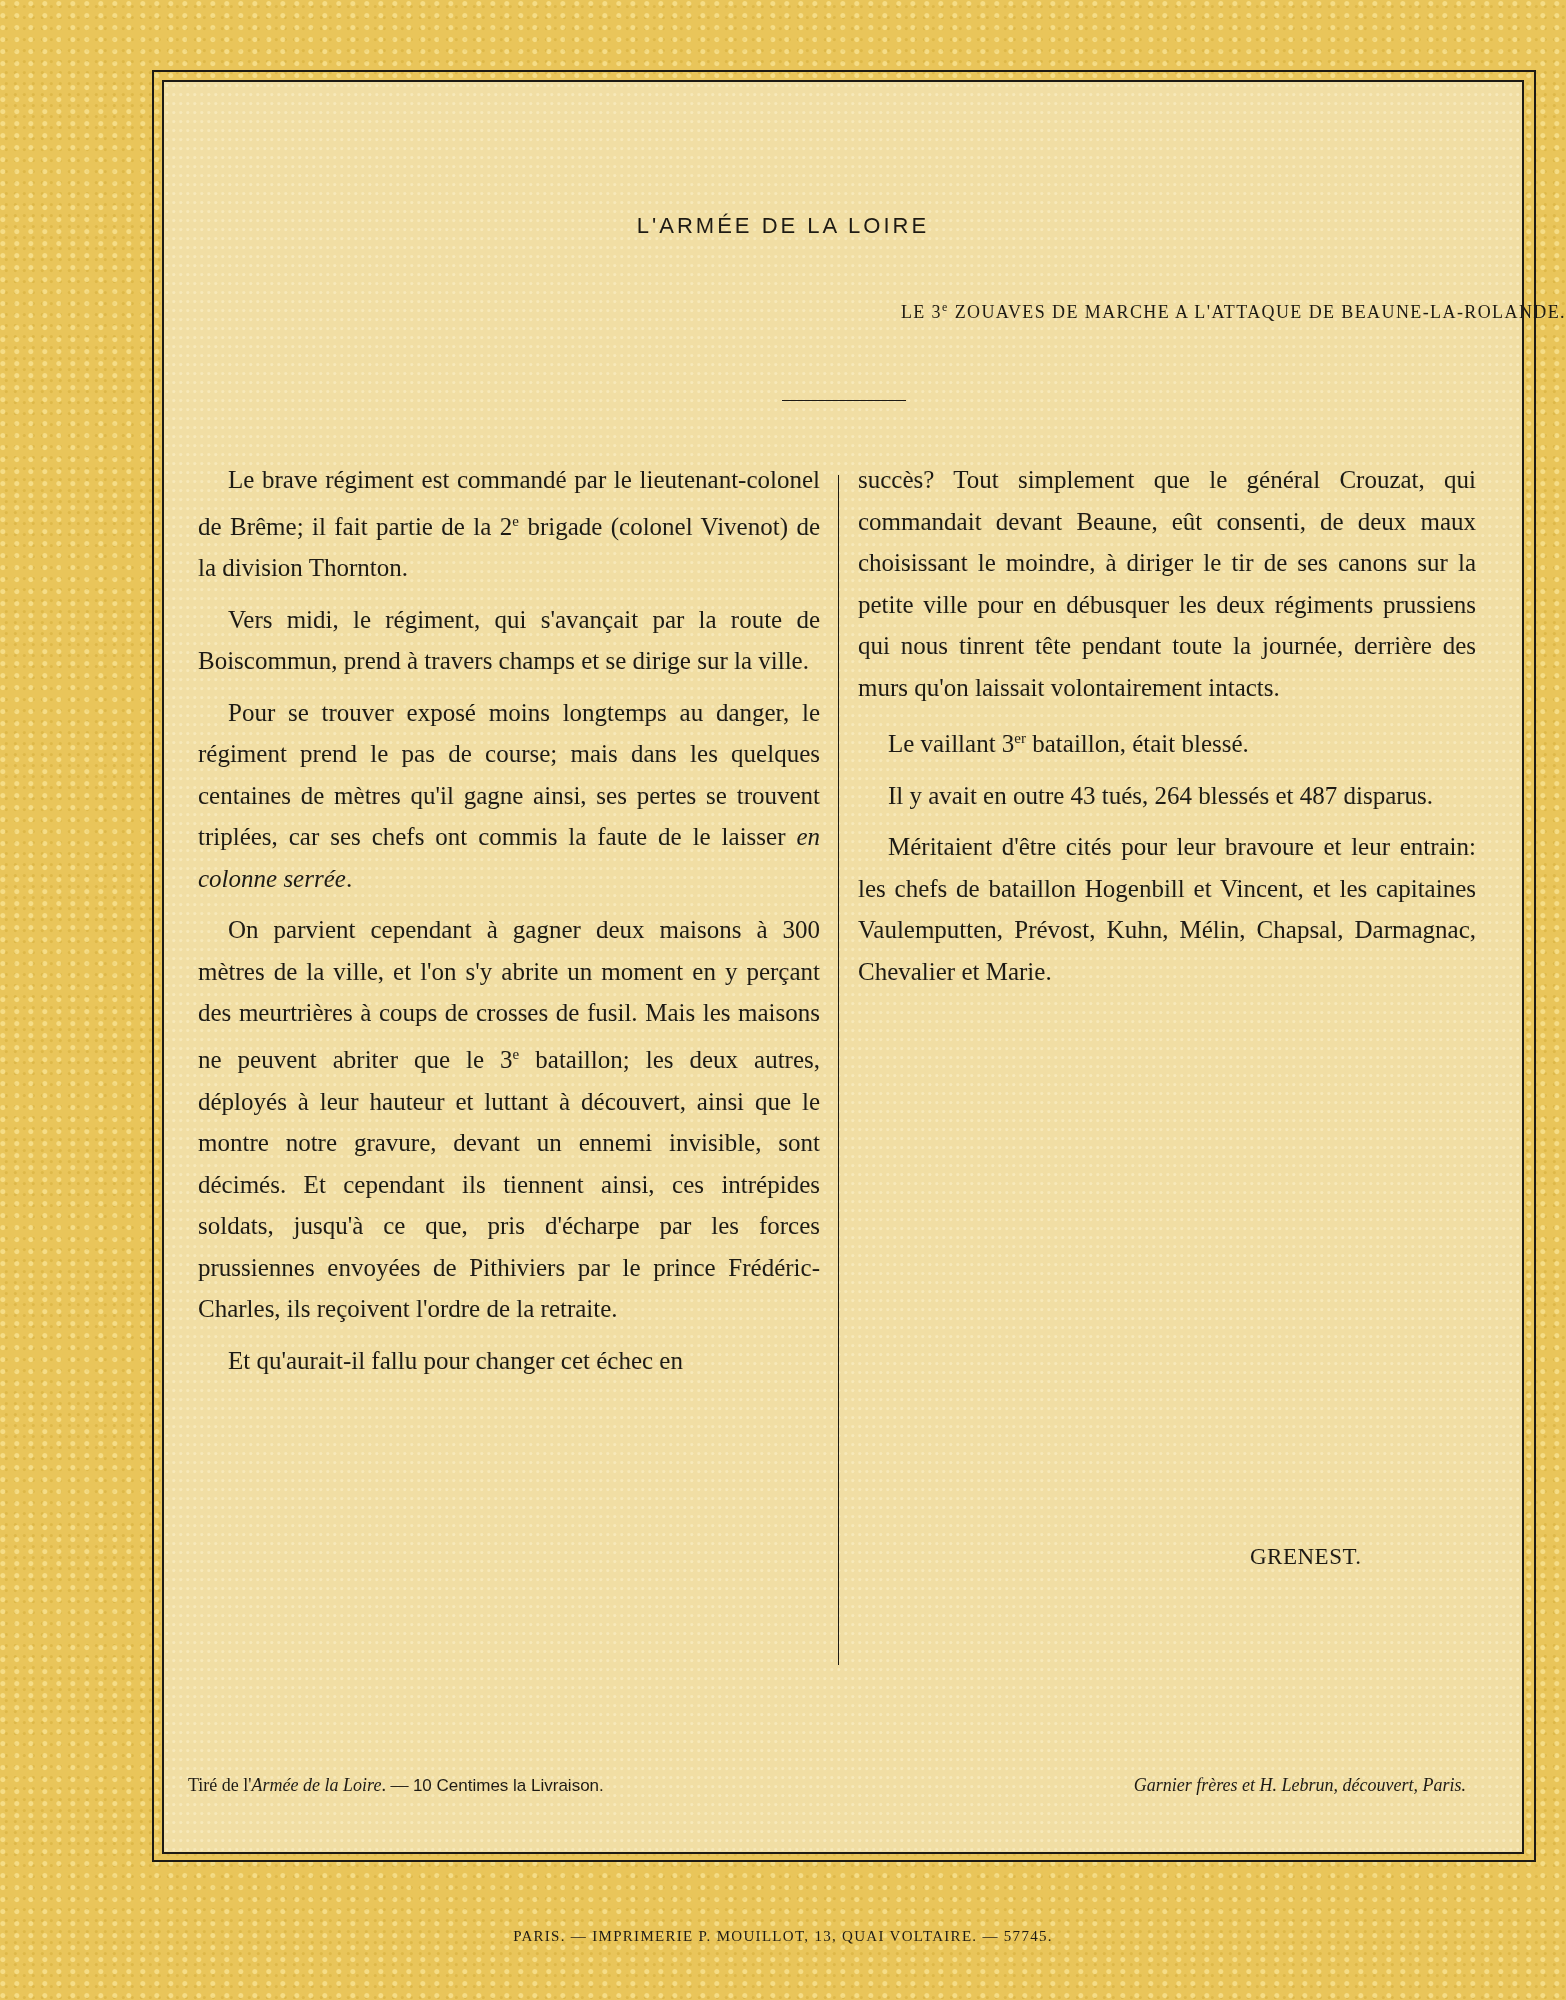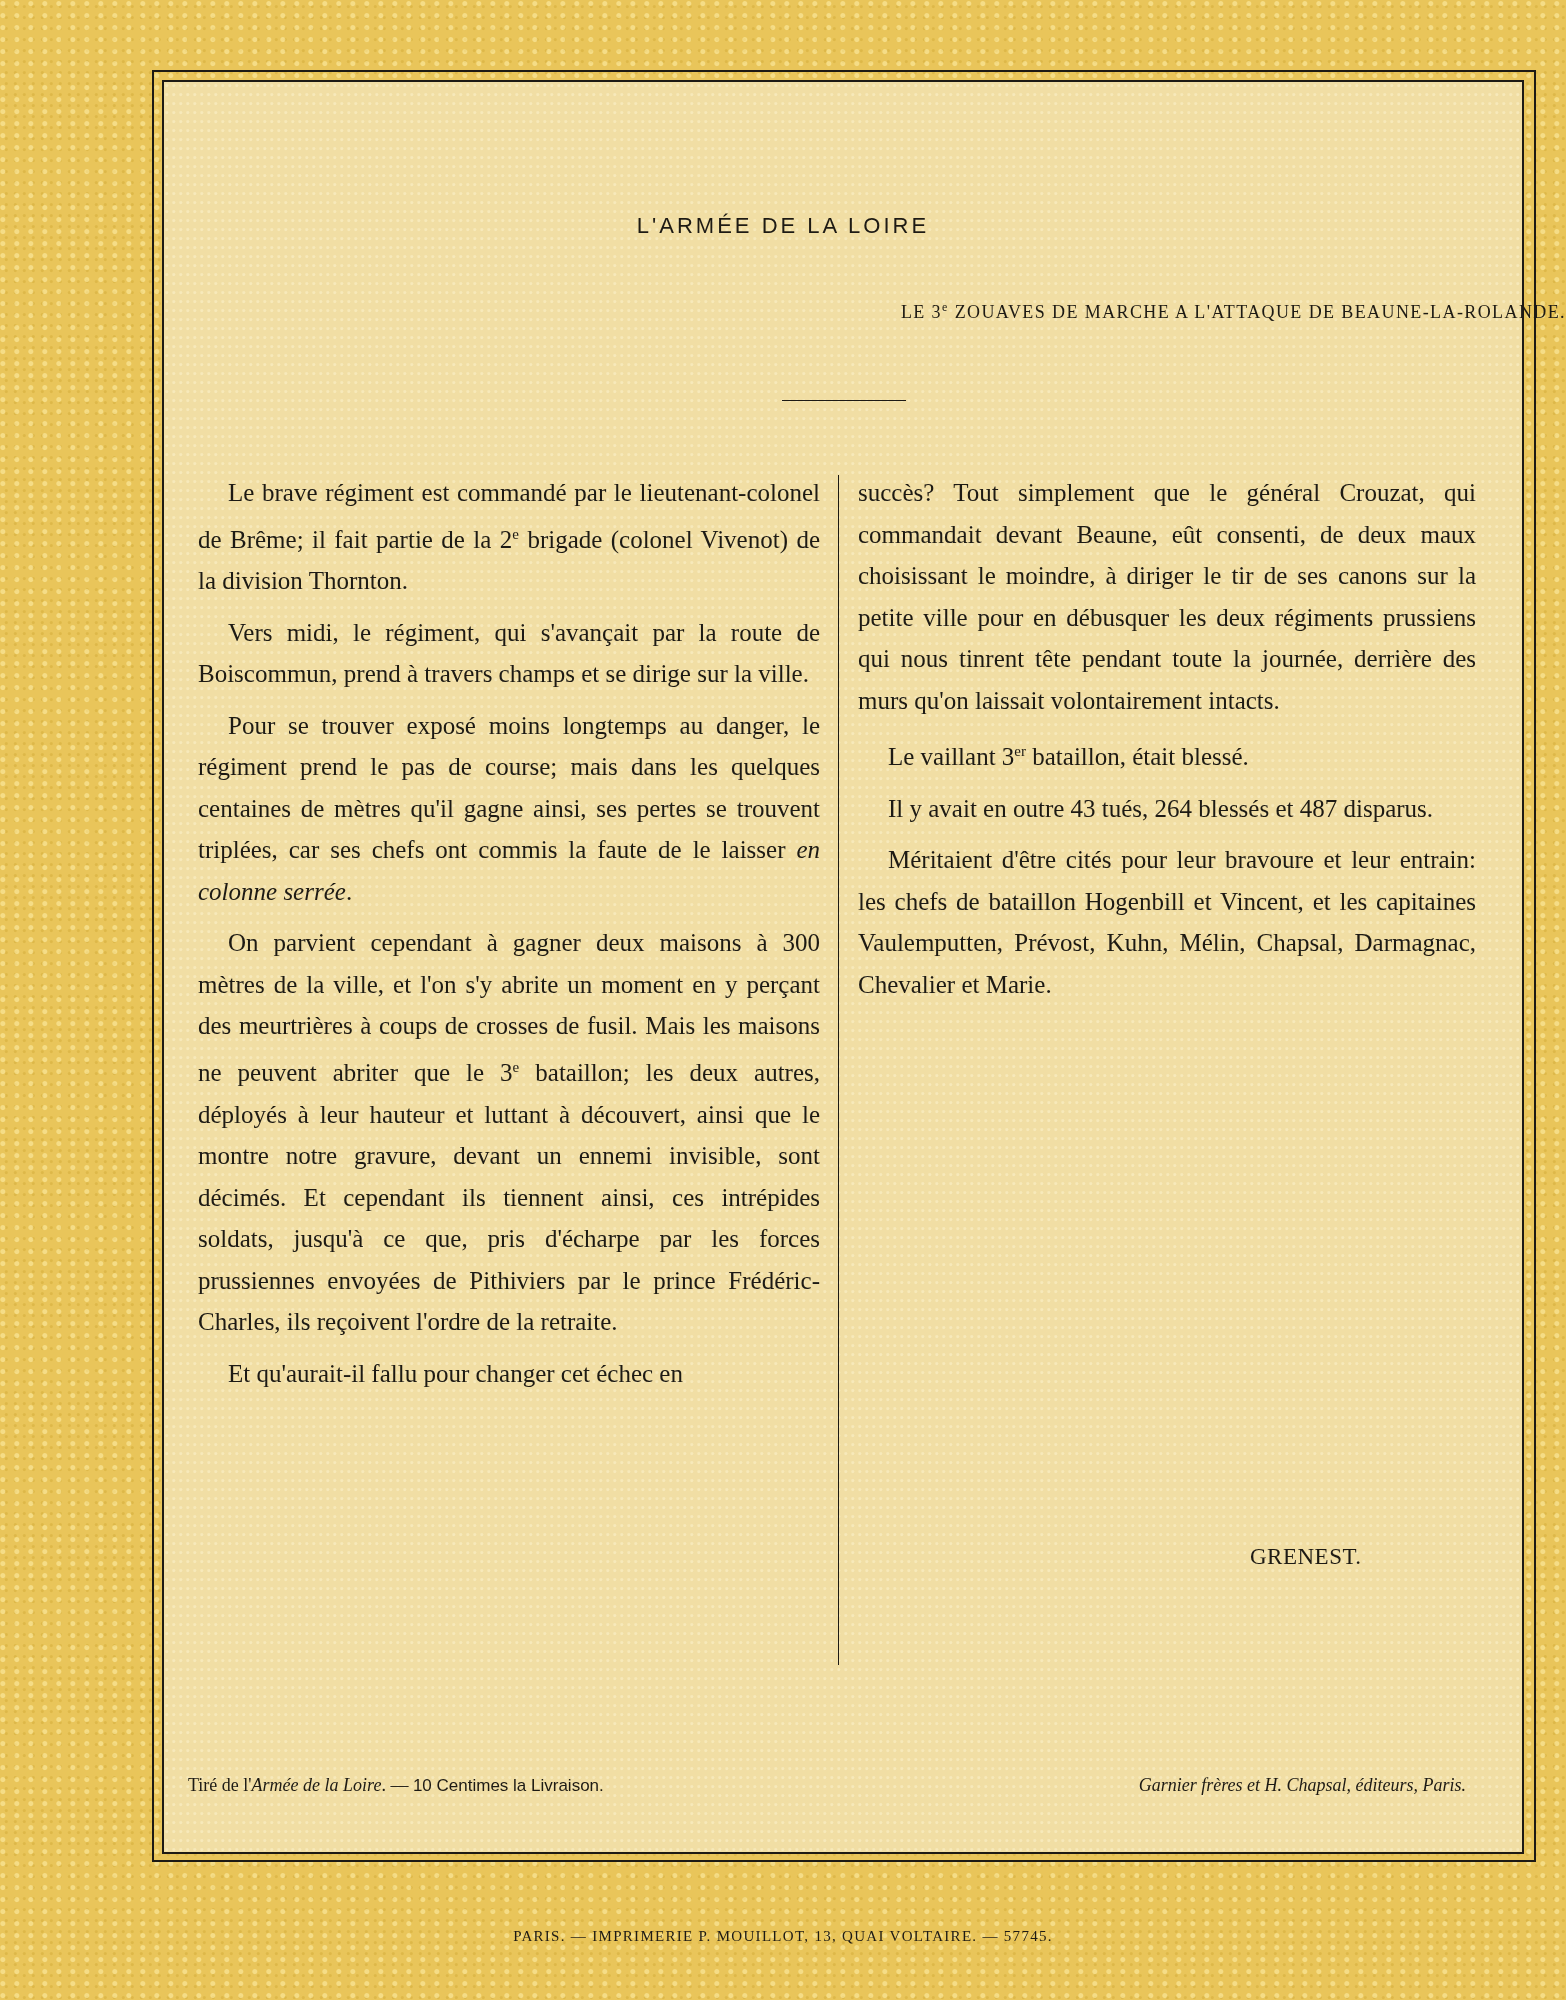--- a/index.html
+++ b/index.html
@@ -32,21 +32,21 @@
   .subtitle {
     position: absolute; left: 0; right: 0; top: 300px; text-align: right;
     font-size: 18px; letter-spacing: 1.4px;
   }
   .subtitle sup { font-size: 12px; }
   .rule {
     position: absolute; left: 782px; top: 400px; width: 124px; height: 0;
     border-top: 1.5px solid #1d1a14;
   }
   .col {
-    position: absolute; top: 472px; width: 622px;
+    position: absolute; top: 459px; width: 622px;
     font-size: 25px; line-height: 41.5px; text-align: justify;
     hyphens: manual;
   }
   .col-left { left: 198px; }
   .col-right { left: 858px; width: 618px; }
   .col p { margin: 0 0 10px 0; text-indent: 30px; }
   .col sup { font-size: 15px; }
   .divider {
     position: absolute; left: 838px; top: 475px; width: 0; height: 1190px;
     border-left: 1.5px solid #1d1a14;
@@ -91,15 +91,15 @@
 <div class="col col-right">
   <p style="text-indent:0">succès? Tout simplement que le général Crouzat, qui commandait devant Beaune, eût consenti, de deux maux choisissant le moindre, à diriger le tir de ses canons sur la petite ville pour en débusquer les deux régiments prussiens qui nous tinrent tête pendant toute la journée, derrière des murs qu'on laissait volontairement intacts.</p>
   <p><span>Le vaillant 3</span><sup>er</sup><span> bataillon, était blessé.</span><sup></sup></p>
   <p>Il y avait en outre 43 tués, 264 blessés et 487 disparus.</p>
   <p>Méritaient d'être cités pour leur bravoure et leur entrain: les chefs de bataillon Hogenbill et Vincent, et les capitaines Vaulemputten, Prévost, Kuhn, Mélin, Chapsal, Darmagnac, Chevalier et Marie.</p>
 </div>
 
 <div class="signature">GRENEST.</div>
 
 <div class="footer-left"><span>Tiré de l'</span><i>Armée de la Loire</i><span>. — </span><span class="bold">10 Centimes la Livraison.</span></div>
-<div class="footer-right">Garnier frères et H. Chapsal, éditeurs, Paris.</div>
+<div class="footer-right">Garnier frères et H. Lebrun, découvert, Paris.</div>
 
 <div class="printer">PARIS. — IMPRIMERIE P. MOUILLOT, 13, QUAI VOLTAIRE. — 57745.</div>
 
 </body></html>

